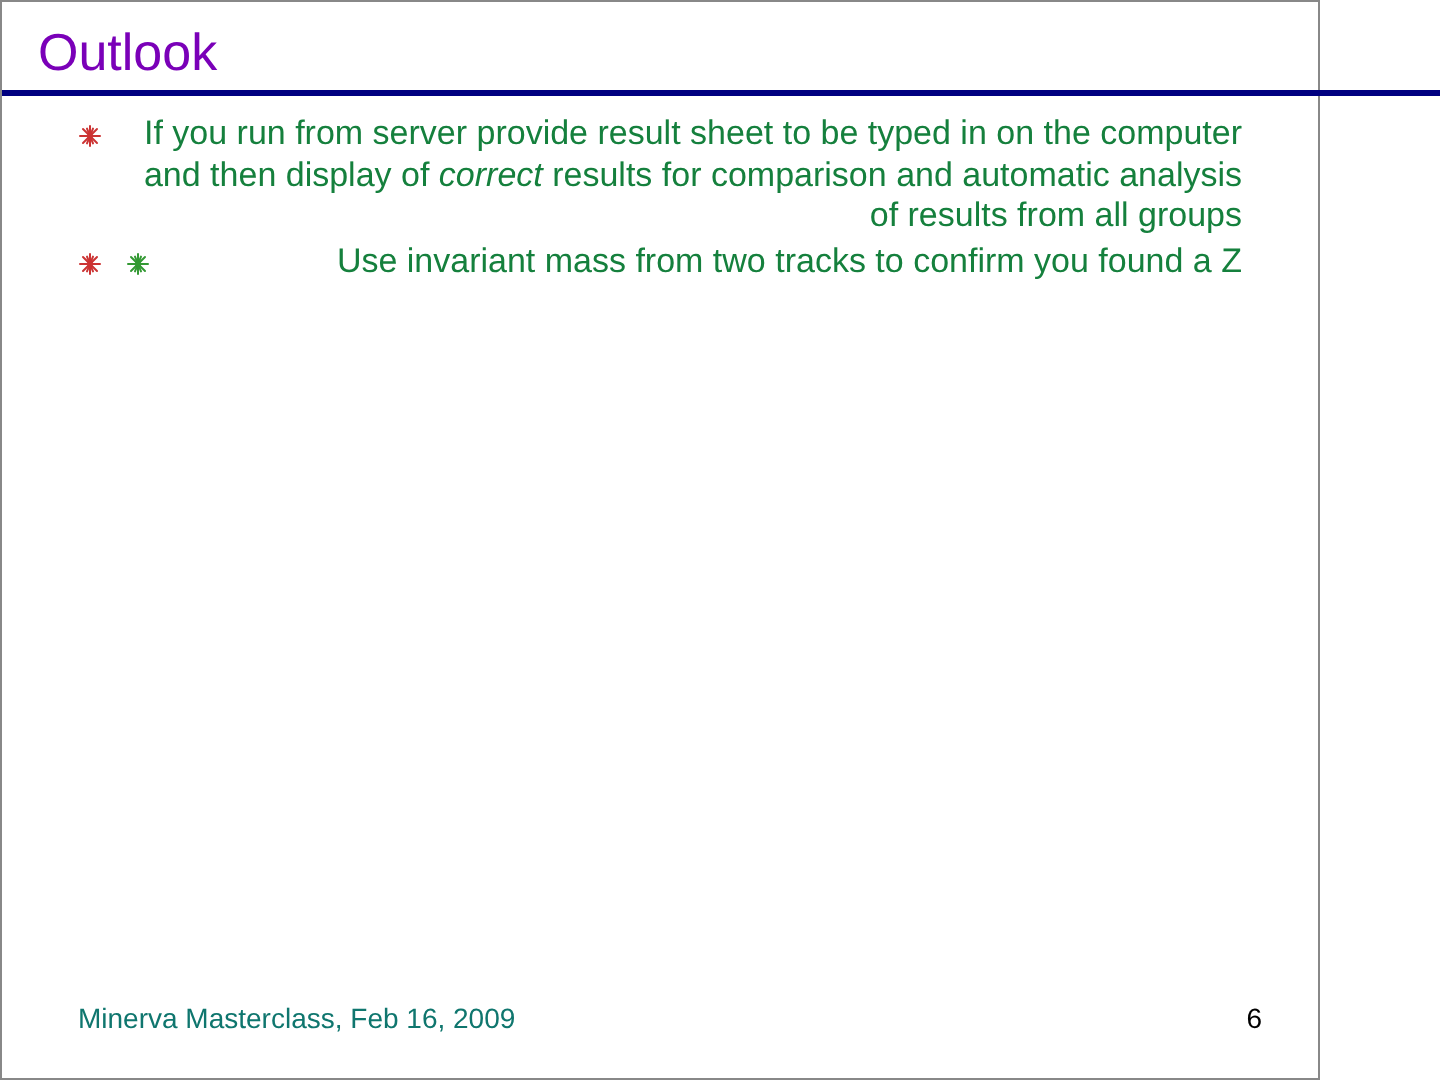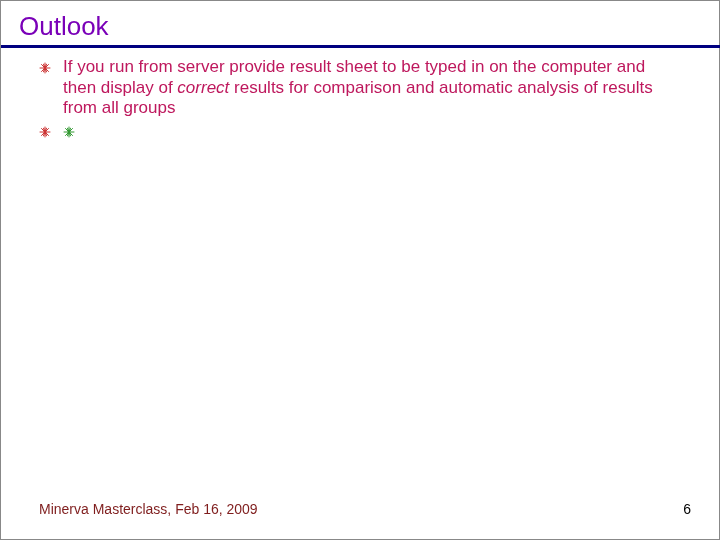--- a/index.html
+++ b/index.html
@@ -1,22 +1,23 @@
 <!DOCTYPE html>
 <html><head>
 <meta charset="utf-8">
 <style>
   * { margin: 0; padding: 0; box-sizing: border-box; }
   html, body { width: 720px; height: 540px; font-family: Arial, Helvetica, sans-serif; background: #fff; }
   .slide {
-    width: 720px;
+    width: 660px;
     height: 540px;
     position: relative;
     background: #fff;
     border: 1px solid #888;
+    text-align: right;
   }
   .title {
     position: absolute;
     top: 10px;
     left: 18px;
     font-size: 26px;
     color: #7a00b8;
     font-weight: normal;
   }
   .title-rule {
@@ -25,21 +26,21 @@
     left: 0;
     width: 720px;
     height: 3px;
     background: #000080;
   }
   .content {
     position: absolute;
     top: 56px;
     left: 38px;
     right: 38px;
-    color: #be185d;
+    color: #15803d;
     font-size: 17px;
     line-height: 1.22;
   }
   .content ul { list-style: none; }
   .content > ul > li { position: relative; padding-left: 24px; margin-bottom: 2px; }
   .content > ul > li > ul > li { position: relative; padding-left: 24px; }
   .kbullet {
     position: absolute;
     left: 0;
     top: 5px;
@@ -47,21 +48,21 @@
     height: 12px;
     display: inline-block;
   }
   .kbullet svg { width: 12px; height: 12px; display: block; }
   .italic { font-style: italic; }
   .footer-left {
     position: absolute;
     left: 38px;
     bottom: 22px;
     font-size: 14px;
-    color: #7f1d1d;
+    color: #0f766e;
   }
   .footer-right {
     position: absolute;
     right: 28px;
     bottom: 22px;
     font-size: 14px;
     color: #000;
   }
 </style>
 </head>
@@ -111,20 +112,21 @@
                     <line x1="12" y1="2" x2="12" y2="22"></line>
                     <line x1="2" y1="12" x2="22" y2="12"></line>
                     <line x1="5" y1="5" x2="19" y2="19"></line>
                     <line x1="19" y1="5" x2="5" y2="19"></line>
                     <line x1="12" y1="4" x2="12" y2="20" transform="rotate(22 12 12)"></line>
                     <line x1="12" y1="4" x2="12" y2="20" transform="rotate(-22 12 12)"></line>
                   </g>
                   <circle cx="12" cy="12" r="3" fill="#393"></circle>
                 </svg>
             </span>
+            <span>Use invariant mass from two tracks to confirm you found a Z</span>
           </li>
         </ul>
       </li>
     </ul>
   </div>
 
   <div class="footer-left">Minerva Masterclass, Feb 16, 2009</div>
   <div class="footer-right">6</div>
 </div>
 

